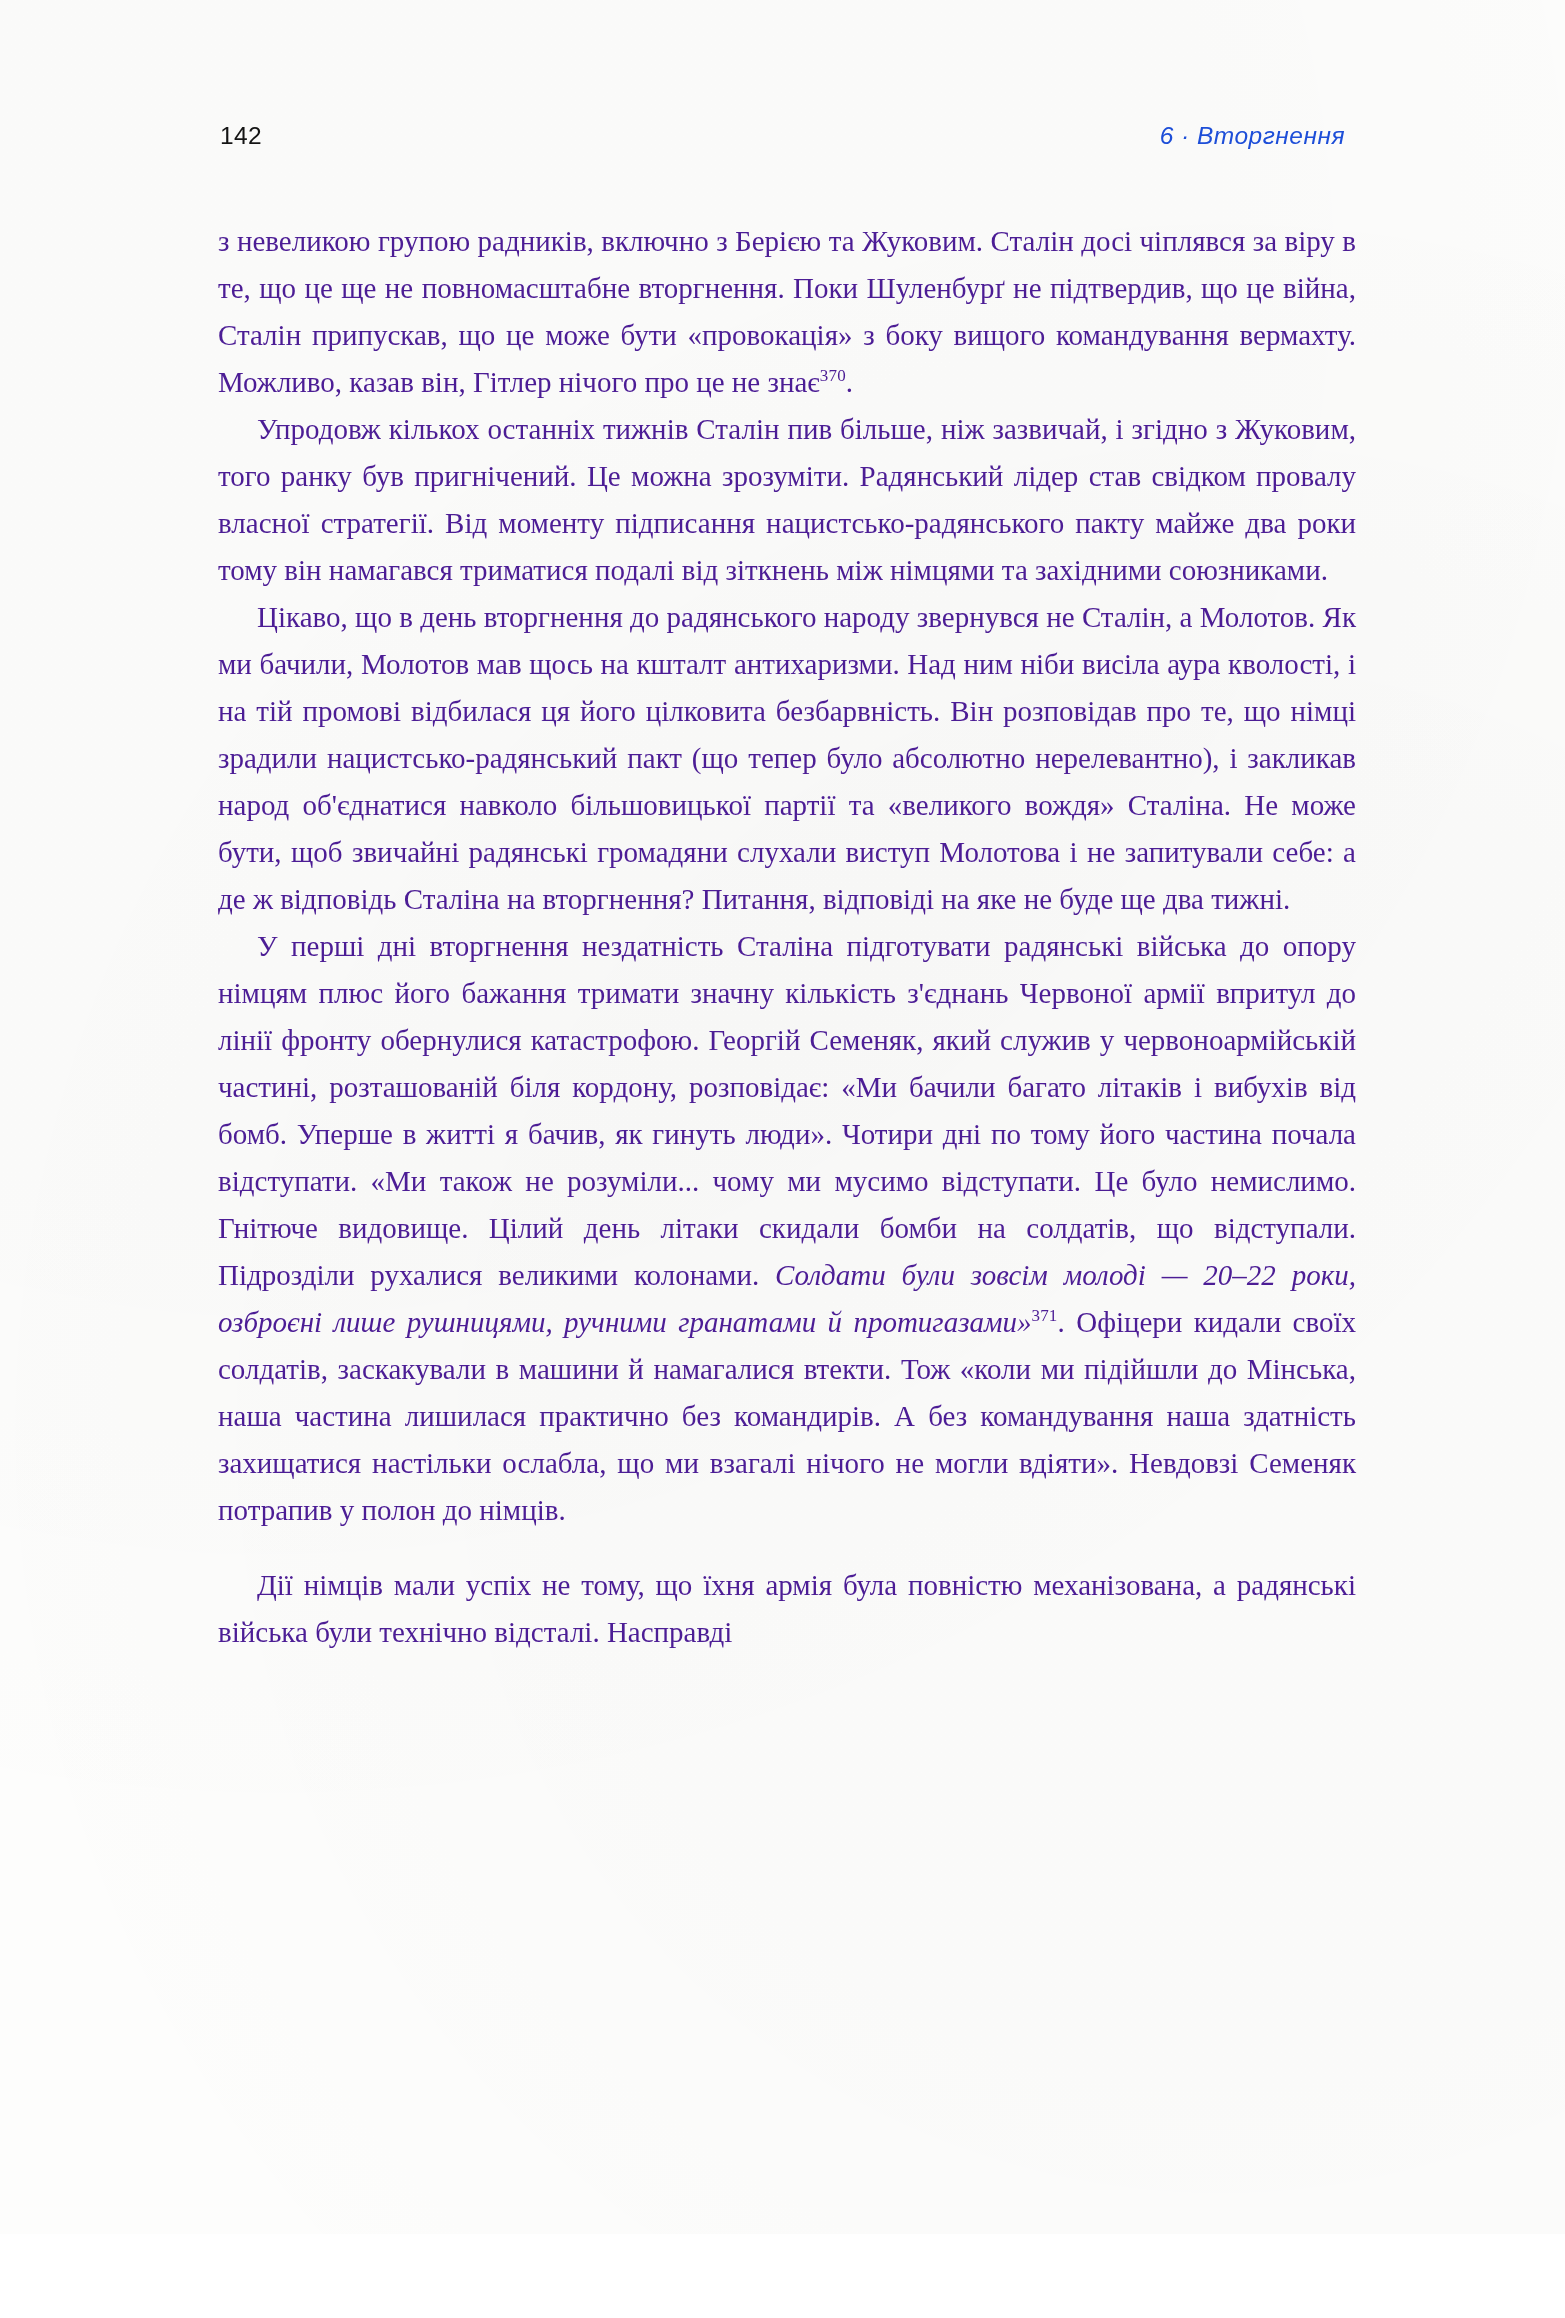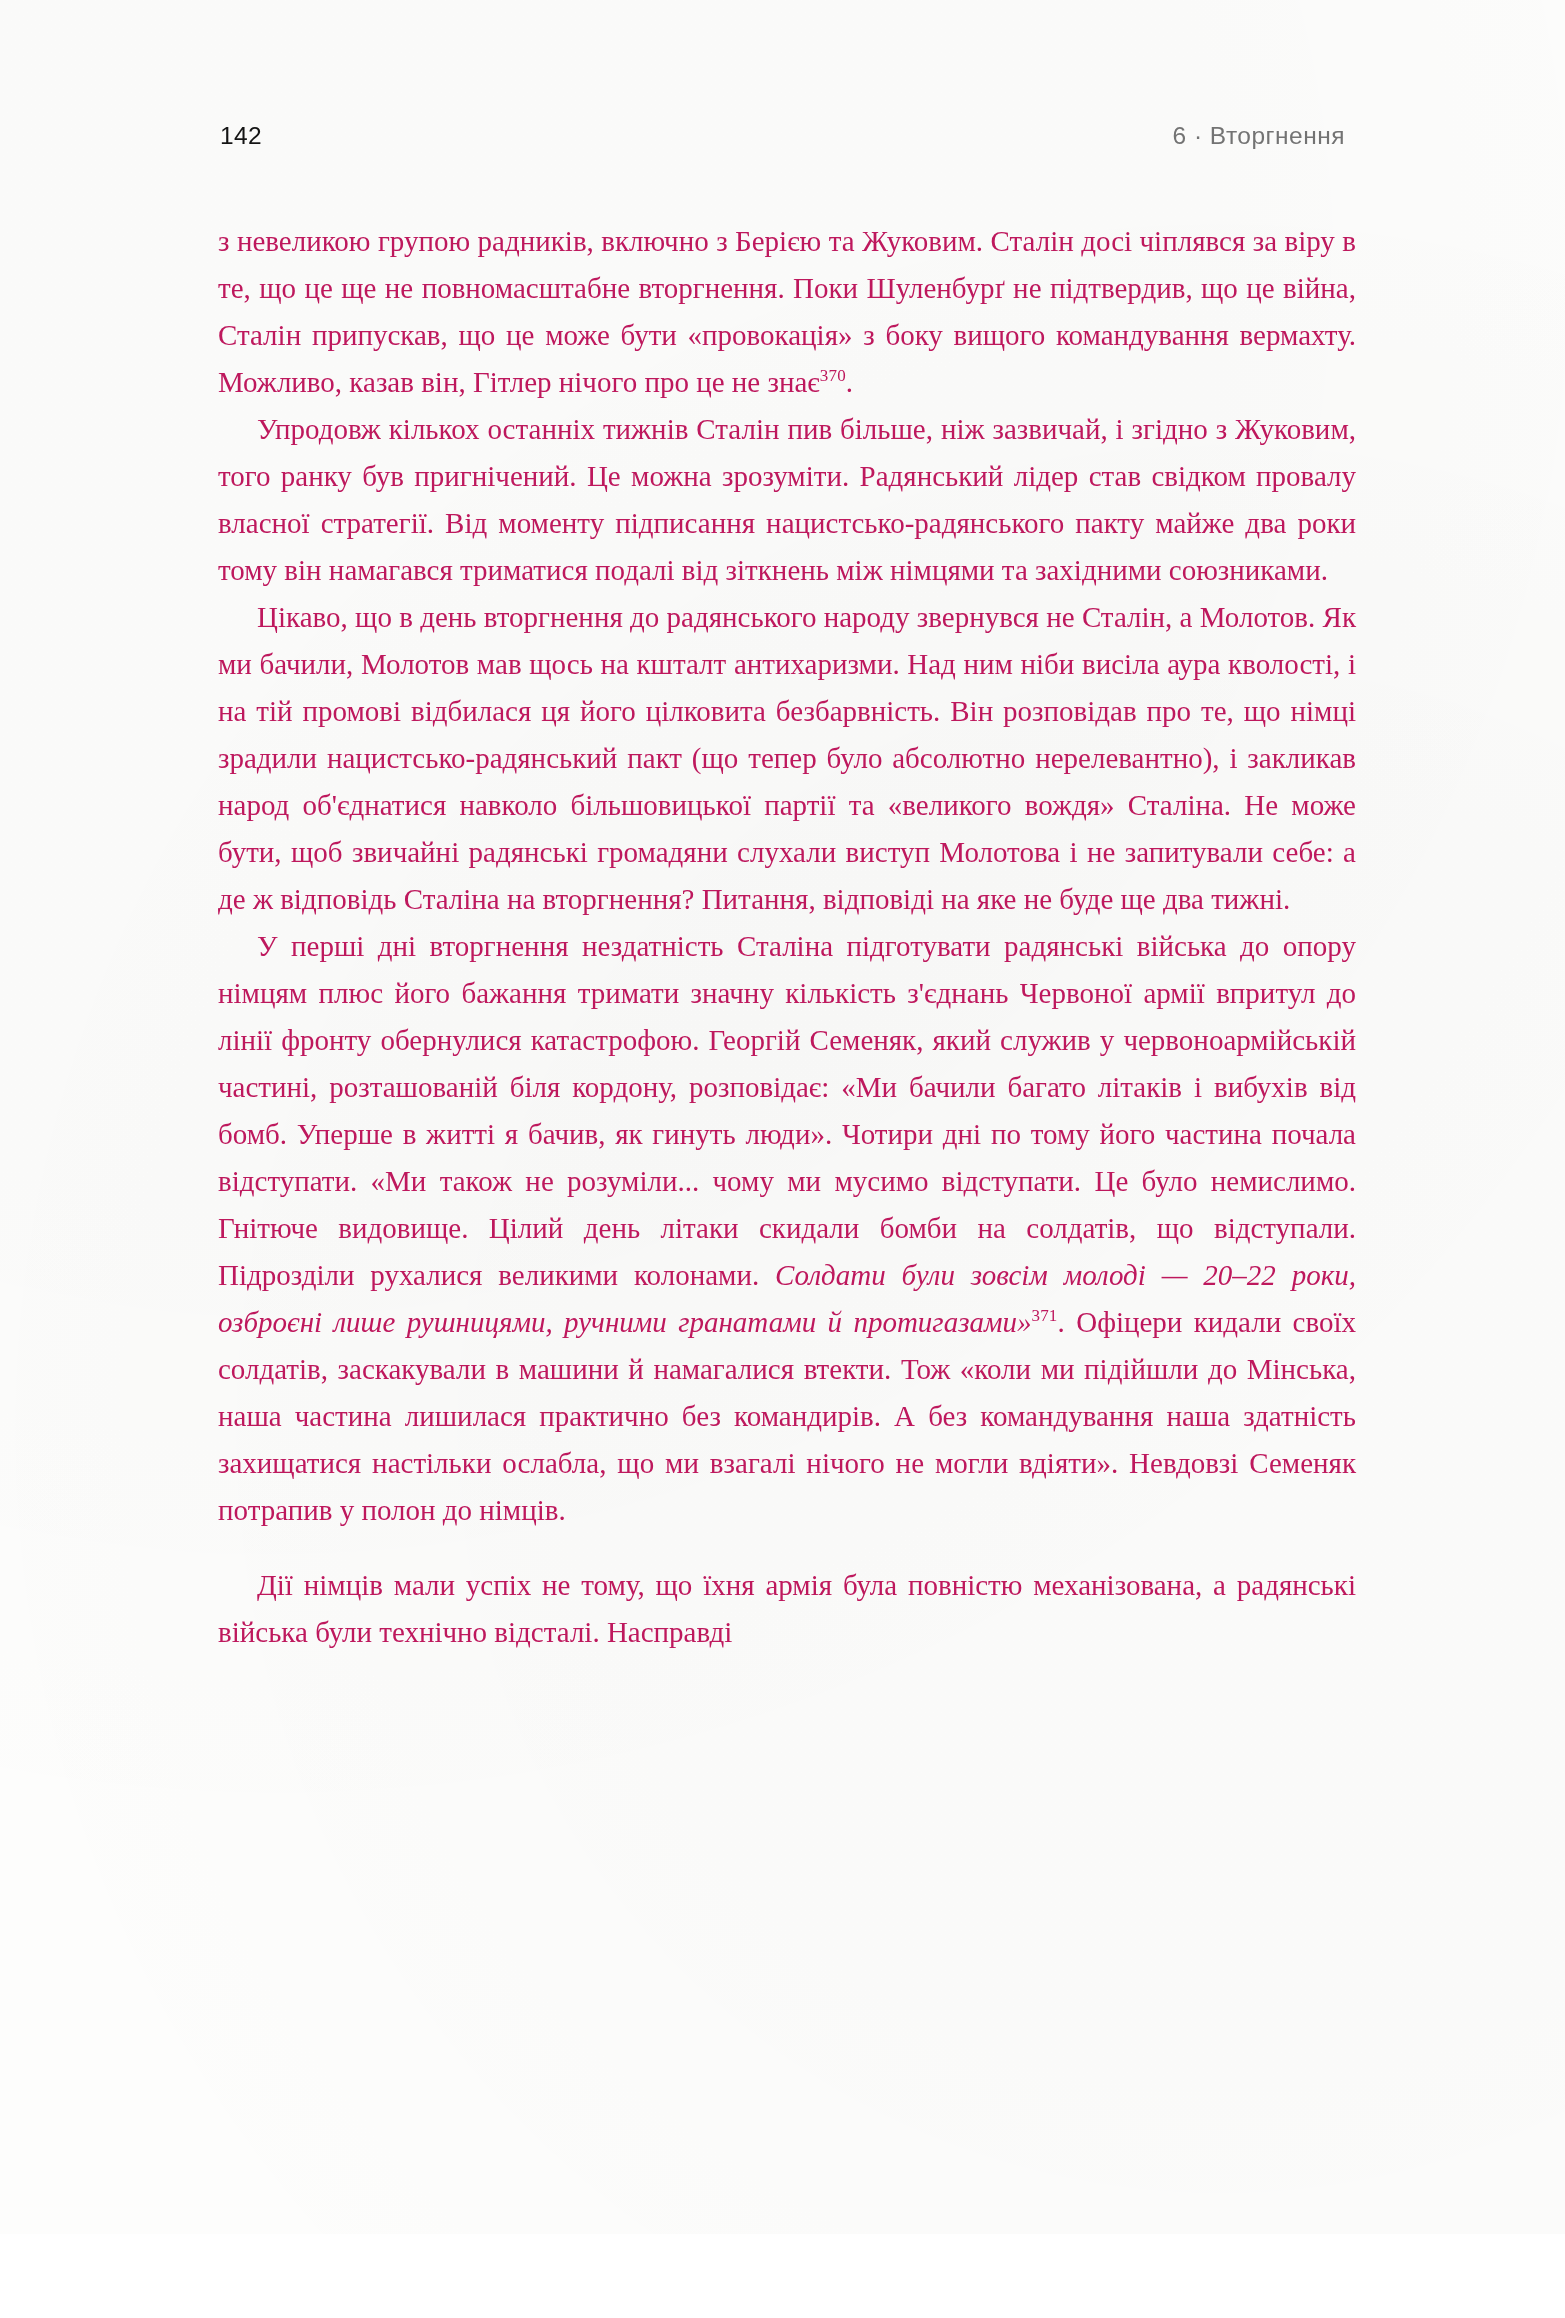--- a/index.html
+++ b/index.html
@@ -31,23 +31,24 @@
     color: #1b1b1b;
   }
   .folio {
     font-family: "Liberation Sans", sans-serif;
     font-size: 24.5px;
     letter-spacing: 0.4px;
     color: #141414;
   }
   .chapter-title {
     font-family: "Liberation Sans", sans-serif;
+    font-style: italic;
     font-size: 24.5px;
     letter-spacing: 0.5px;
-    color: #737373;
+    color: #1d4ed8;
     white-space: nowrap;
   }
 
   
   .textblock {
     position: absolute;
     top: 218px;
     left: 218px;
     width: 1138px;
     font-family: "Liberation Serif", "DejaVu Serif", serif;
@@ -95,21 +96,21 @@
 
 <div class="page" style="background: rgb(253, 253, 252);">
 
   <div class="grain"></div>
 
   <header class="running-head">
     <span class="folio">142</span>
     <span class="chapter-title">6 · Вторгнення</span>
   </header>
 
-  <div class="textblock" id="textblock" style="color: #be185d;">
+  <div class="textblock" id="textblock" style="color: #4c1d95;">
 
   <p><span>з невеликою групою радників, включно з Берією та Жуковим. Сталін досі чіплявся за віру в те, що це ще не повномасштабне вторгнення. Поки Шуленбурґ не підтвердив, що це війна, Сталін припускав, що це може бути «провокація» з боку вищого командування вермахту. Можливо, казав він, Гітлер нічого про це не знає</span><sup class="fn">370</sup><span>.</span></p>
       <p class="indent"><span>Упродовж кількох останніх тижнів Сталін пив більше, ніж зазвичай, і згідно з Жуковим, того ранку був пригнічений. Це можна зрозуміти. Радянський лідер став свідком провалу власної стратегії. Від моменту підписання нацистсько-радянського пакту майже два роки тому він намагався триматися подалі від зіткнень між німцями та західними союзниками.</span></p>
       <p class="indent"><span>Цікаво, що в день вторгнення до радянського народу звернувся не Сталін, а Молотов. Як ми бачили, Молотов мав щось на кшталт антихаризми. Над ним ніби висіла аура кволості, і на тій промові відбилася ця його цілковита безбарвність. Він розповідав про те, що німці зрадили нацистсько-радянський пакт (що тепер було абсолютно нерелевантно), і закликав народ об'єднатися навколо більшовицької партії та «великого вождя» Сталіна. Не може бути, щоб звичайні радянські громадяни слухали виступ Молотова і не запитували себе: а де ж відповідь Сталіна на вторгнення? Питання, відповіді на яке не буде ще два тижні.</span></p>
       <p class="indent"><span>У перші дні вторгнення нездатність Сталіна підготувати радянські війська до опору німцям плюс його бажання тримати значну кількість з'єднань Червоної армії впритул до лінії фронту обернулися катастрофою. Георгій Семеняк, який служив у червоноармійській частині, розташованій біля кордону, розповідає: «Ми бачили багато літаків і вибухів від бомб. Уперше в житті я бачив, як гинуть люди». Чотири дні по тому його частина почала відступати. «Ми також не розуміли... чому ми мусимо відступати. Це було немислимо. Гнітюче видовище. Цілий день літаки скидали бомби на солдатів, що відступали. Підрозділи рухалися великими колонами. </span><em class="it">Солдати були зовсім молоді — 20–22 роки, озброєні лише рушницями, ручними гранатами й протигазами»</em><sup class="fn">371</sup><span>. Офіцери кидали своїх солдатів, заскакували в машини й намагалися втекти. Тож «коли ми підійшли до Мінська, наша частина лишилася практично без командирів. А без командування наша здатність захищатися настільки ослабла, що ми взагалі нічого не могли вдіяти». Невдовзі Семеняк потрапив у полон до німців.</span></p>
       <p class="indent"><span>Дії німців мали успіх не тому, що їхня армія була повністю механізована, а радянські війська були технічно відсталі. Насправді</span></p>
     </div>
 
 </div>
 

